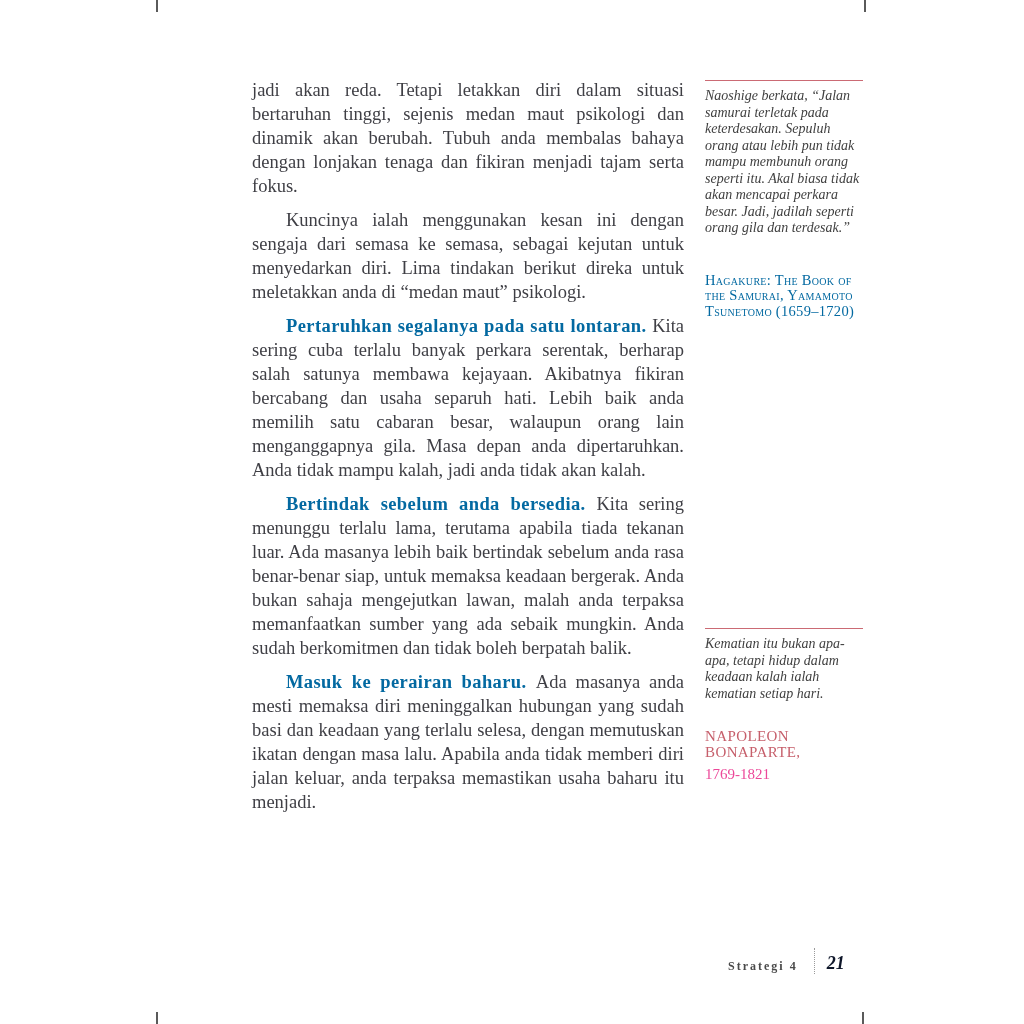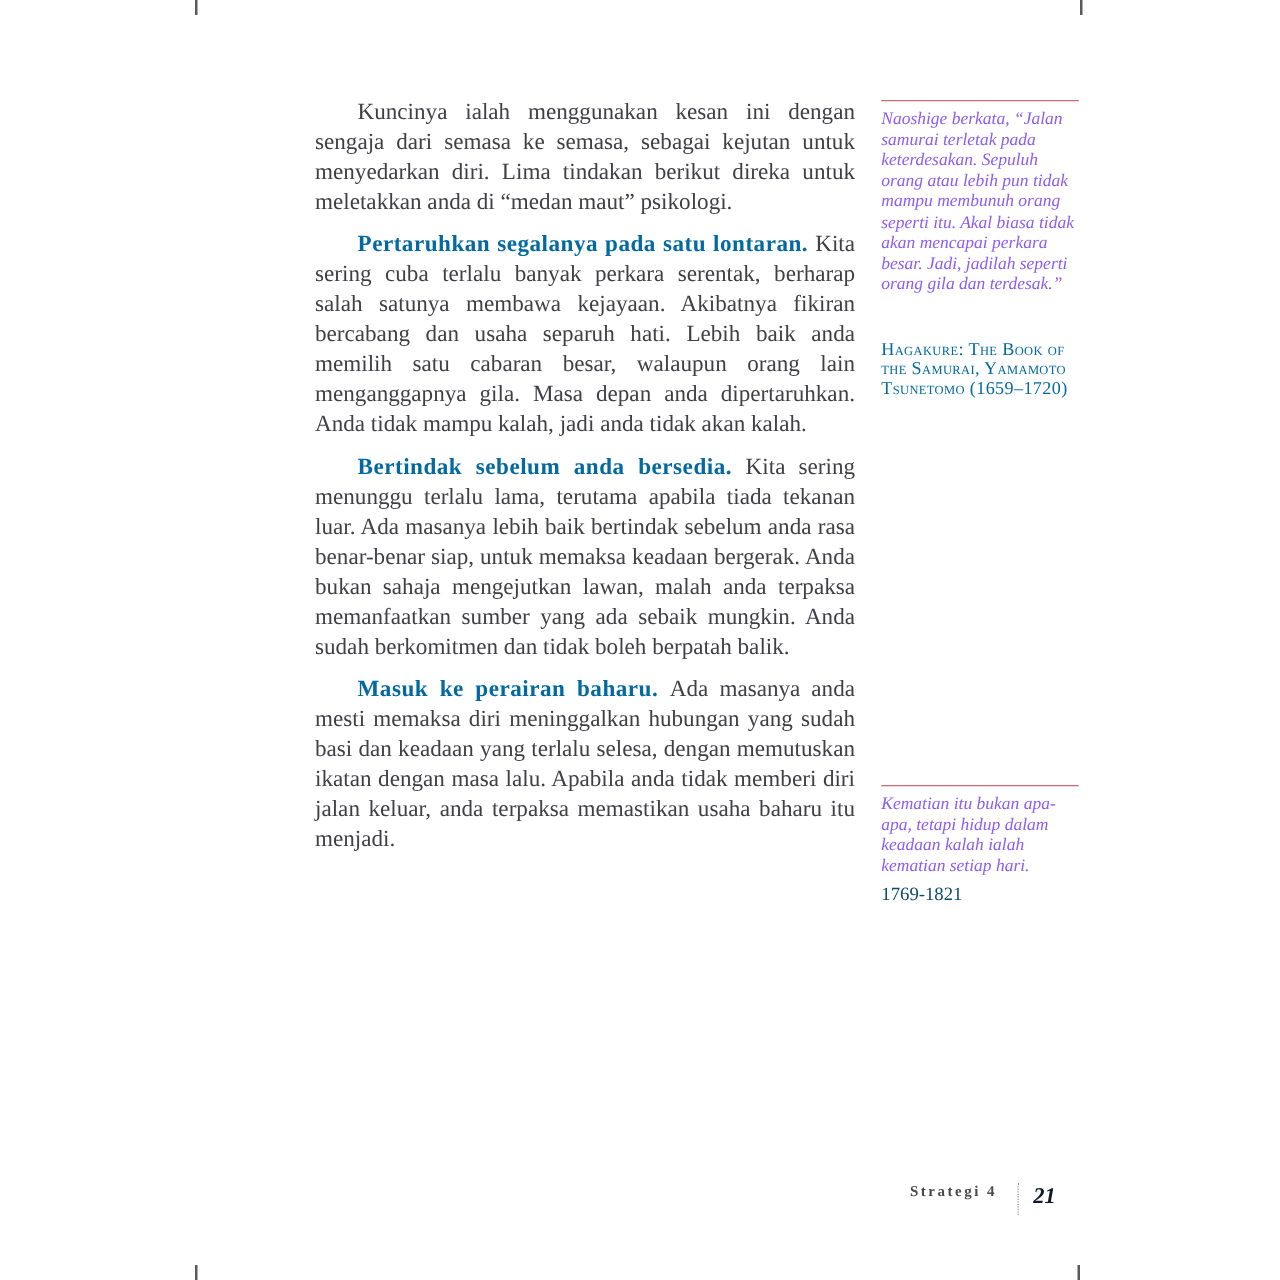--- a/index.html
+++ b/index.html
@@ -51,50 +51,50 @@
   .quote-rule {
     border: 0;
     border-top: 1.5px solid #cb6a74;
     width: 158px;
     margin-bottom: 7px;
   }
   .quote-text {
     font-style: italic;
     font-size: 14px;
     line-height: 16.5px;
-    color: #8b5cf6;
+    color: #404040;
   }
   .quote-attr-sc {
     margin-top: 36px;
     font-variant: small-caps;
     font-size: 14.5px;
     line-height: 15.5px;
     letter-spacing: 0.3px;
     color: #0369a1;
   }
   .quote-attr-caps {
     margin-top: 26px;
     font-size: 15px;
     line-height: 16px;
     letter-spacing: 0.4px;
     color: #c65f6b;
   }
   .quote-attr-years {
     margin-top: 6px;
     font-size: 15px;
-    color: #0c4a6e;
+    color: #ec4899;
   }
 
   
   .footer {
     position: absolute;
     left: 728px;
     top: 946px;
     display: flex;
-    align-items: flex-start;
+    align-items: flex-end;
     height: 28px;
   }
   .footer-label {
     font-size: 12px;
     letter-spacing: 2px;
     color: #4a4a4a;
     font-weight: bold;
   }
   .footer-divider {
     border-left: 1px dotted #9a9a9a;
@@ -112,35 +112,37 @@
 <body>
 
 <div class="page">
 
   <div class="crop tl"></div>
   <div class="crop tr"></div>
   <div class="crop bl"></div>
   <div class="crop br"></div>
 
   <div class="main-col">
+    <p><span>jadi akan reda. Tetapi letakkan diri dalam situasi bertaruhan tinggi, sejenis medan maut psikologi dan dinamik akan berubah. Tubuh anda membalas bahaya dengan lonjakan tenaga dan fikiran menjadi tajam serta fokus.</span></p>
     <p class="indent"><span>Kuncinya ialah menggunakan kesan ini dengan sengaja dari semasa ke semasa, sebagai kejutan untuk menyedarkan diri. Lima tindakan berikut direka untuk meletakkan anda di “medan maut” psikologi.</span></p>
     <p class="indent"><span class="lead">Pertaruhkan segalanya pada satu lontaran.</span><span>Kita sering cuba terlalu banyak perkara serentak, berharap salah satunya membawa kejayaan. Akibatnya fikiran bercabang dan usaha separuh hati. Lebih baik anda memilih satu cabaran besar, walaupun orang lain menganggapnya gila. Masa depan anda dipertaruhkan. Anda tidak mampu kalah, jadi anda tidak akan kalah.</span></p>
     <p class="indent"><span class="lead">Bertindak sebelum anda bersedia.</span><span>Kita sering menunggu terlalu lama, terutama apabila tiada tekanan luar. Ada masanya lebih baik bertindak sebelum anda rasa benar-benar siap, untuk memaksa keadaan bergerak. Anda bukan sahaja mengejutkan lawan, malah anda terpaksa memanfaatkan sumber yang ada sebaik mungkin. Anda sudah berkomitmen dan tidak boleh berpatah balik.</span></p>
     <p class="indent"><span class="lead">Masuk ke perairan baharu.</span><span>Ada masanya anda mesti memaksa diri meninggalkan hubungan yang sudah basi dan keadaan yang terlalu selesa, dengan memutuskan ikatan dengan masa lalu. Apabila anda tidak memberi diri jalan keluar, anda terpaksa memastikan usaha baharu itu menjadi.</span></p>
   </div>
 
   <div class="margin-quote mq-1">
     <hr class="quote-rule">
     <div class="quote-text">Naoshige berkata, “Jalan samurai terletak pada keterdesakan. Sepuluh orang atau lebih pun tidak mampu membunuh orang seperti itu. Akal biasa tidak akan mencapai perkara besar. Jadi, jadilah seperti orang gila dan terdesak.”</div>
     <div class="quote-attr-sc">Hagakure: The Book of the Samurai, Yamamoto Tsunetomo (1659–1720)</div>
   </div>
 
   <div class="margin-quote mq-2">
     <hr class="quote-rule">
     <div class="quote-text">Kematian itu bukan apa-apa, tetapi hidup dalam keadaan kalah ialah kematian setiap hari.</div>
+    <div class="quote-attr-caps">NAPOLEON BONAPARTE,</div>
     <div class="quote-attr-years">1769-1821</div>
   </div>
 
   <div class="footer">
     <span class="footer-label">Strategi 4</span>
     <span class="footer-divider"></span>
     <span class="footer-page">21</span>
   </div>
 
 </div>

